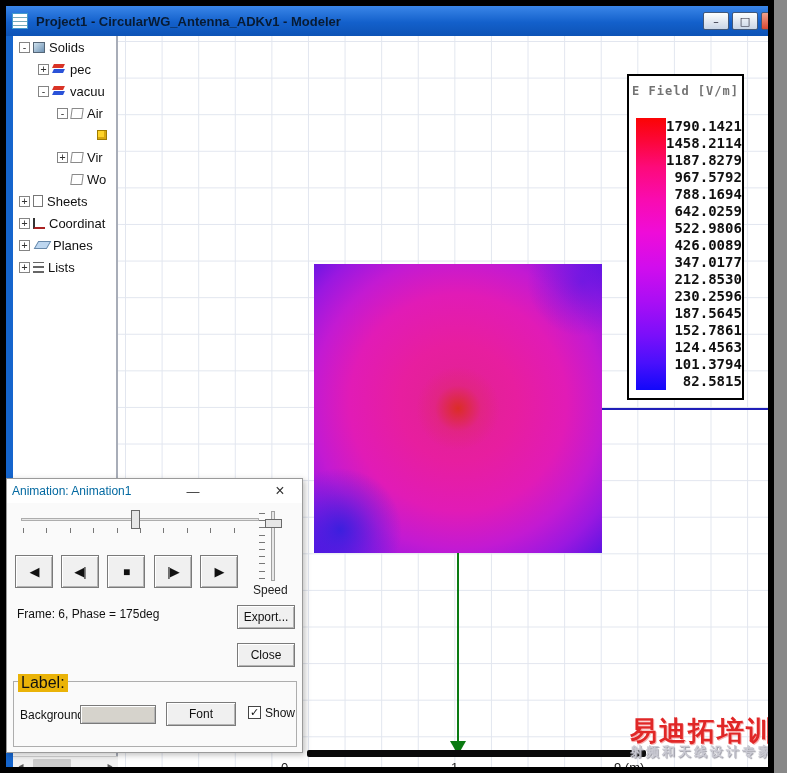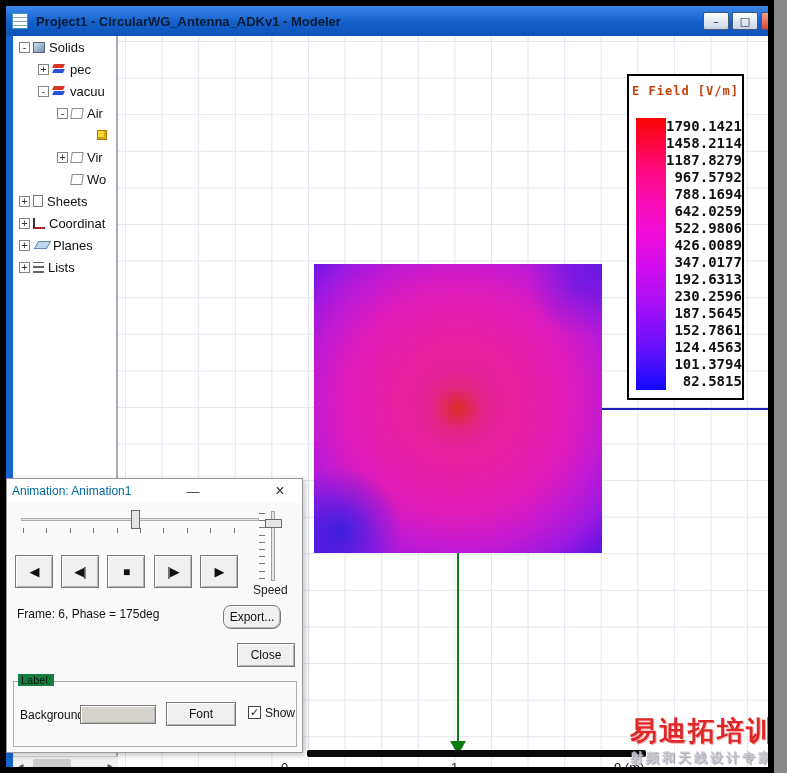--- a/index.html
+++ b/index.html
@@ -59,39 +59,39 @@
     box-shadow:4px 4px 0 #6e6e6e;display:flex;align-items:center;justify-content:center;
     font-size:15px;font-weight:bold;color:#2424cc;}
   .field-plot{position:absolute;left:196px;top:228px;width:288px;height:289px;
     background:
       radial-gradient(circle 42px at 50% 50%, rgba(219,46,27,0.90) 0%, rgba(224,40,110,0.45) 55%, rgba(224,40,140,0) 100%),
       radial-gradient(circle 62px at 9% 92%, rgba(43,32,222,0.85) 0%, rgba(60,30,225,0.35) 60%, rgba(60,30,225,0) 100%),
       radial-gradient(circle 55px at 93% 6%, rgba(72,24,228,0.50) 0%, rgba(72,24,228,0) 100%),
       radial-gradient(circle farthest-corner at 50% 48%, #e02390 0%, #e71e9f 28%, #e11bb6 52%, #c31ad2 70%, #9a18e0 85%, #6a15e2 97%, #5a17df 100%);}
   .legend{position:absolute;left:509px;top:38px;width:117px;height:326px;background:#fff;
     border:2px solid #000;font-family:"DejaVu Sans Mono",monospace;}
-  .legend-title{text-align:center;font-size:12px;font-weight:bold;color:#c2410c;letter-spacing:1px;margin-top:8px;}
+  .legend-title{text-align:center;font-size:12px;font-weight:bold;color:#737373;letter-spacing:1px;margin-top:8px;}
   .legend-body{position:absolute;left:7px;top:42px;right:5px;bottom:8px;display:flex;}
   .legend-bar{width:30px;height:272px;flex:none;
     background:linear-gradient(180deg,#fb0404 0%,#fc0636 8%,#fd0a7a 18%,#f90bb0 30%,#ef0cd8 42%,#d10ded 55%,#a80ef5 68%,#7a0ffa 80%,#4a10fc 90%,#1208fa 100%);}
   .legend-vals{flex:1;display:flex;flex-direction:column;}
   .legend-vals span{height:17px;font-size:14px;font-weight:bold;color:#111;text-align:right;line-height:17px;}
   .y-axis-line{position:absolute;left:484px;top:372px;width:168px;height:2px;background:#1f1fb8;}
   .y-axis-arrow{position:absolute;left:650px;top:366px;width:0;height:0;
     border-left:14px solid #1f1fb8;border-top:7px solid transparent;border-bottom:7px solid transparent;}
   .y-axis-label{position:absolute;left:667px;top:362px;font-size:15px;font-weight:bold;color:#00007a;}
   .z-axis-line{position:absolute;left:339px;top:517px;width:2px;height:190px;background:#0a7a12;}
   .z-axis-arrow{position:absolute;left:332px;top:705px;width:0;height:0;
     border-top:14px solid #0a7a12;border-left:8px solid transparent;border-right:8px solid transparent;}
   .scale-bar{position:absolute;left:189px;top:714px;width:339px;height:7px;background:#0a0a0a;border-radius:2px;}
   .ruler-tick{position:absolute;top:724px;font-size:13px;color:#222;}
   .ruler-0{left:163px;} .ruler-1{left:333px;} .ruler-2{left:496px;}
   .watermark{position:absolute;left:512px;top:682px;text-align:left;line-height:1;}
   .wm1{font-size:27px;font-weight:bold;color:#e02727;letter-spacing:2px;text-shadow:1px 1px 0 #f8b0b0;}
-  .wm2{margin-top:6px;font-size:13px;font-weight:bold;color:#c9c9d2;letter-spacing:3px;text-shadow:1px 1px 1px #9a9aa4;}
+  .wm2{font-size:13px;font-weight:bold;color:#c9c9d2;letter-spacing:3px;text-shadow:1px 1px 1px #9a9aa4;}
 
   
   .dialog{position:absolute;left:0;top:472px;width:297px;height:275px;background:#fafafa;
     border:1px solid #9a9a9a;box-shadow:2px 2px 6px rgba(0,0,0,0.25);z-index:10;}
   .dlg-titlebar{position:absolute;left:0;top:0;width:100%;height:24px;background:#ffffff;}
   .dlg-title{position:absolute;left:5px;top:5px;font-size:12px;color:#0369a1;}
   .dlg-min{position:absolute;left:170px;top:0;width:32px;height:24px;border:none;background:transparent;
     font-size:13px;color:#333;padding:0;}
   .dlg-close{position:absolute;left:256px;top:0;width:34px;height:24px;border:none;background:transparent;
     font-size:16px;color:#333;padding:0;}
@@ -103,24 +103,24 @@
     box-shadow:inset 1px 1px 0 #fff, inset -1px -1px 0 #b4b4b4;
     font-family:"Liberation Sans",sans-serif;font-size:12px;color:#111;padding:0;}
   .tbtn{position:absolute;top:76px;width:38px;height:33px;font-size:13px;letter-spacing:-1px;}
   .tb0{left:8px;} .tb1{left:54px;} .tb2{left:100px;font-size:12px;} .tb3{left:147px;} .tb4{left:193px;}
   .speed-ticks{position:absolute;left:252px;top:34px;width:6px;height:66px;
     background:repeating-linear-gradient(to bottom,#777 0 1px,transparent 1px 7.2px);}
   .speed-track{position:absolute;left:264px;top:32px;width:4px;height:70px;background:#e7e7e7;border:1px solid #a0a0a0;}
   .speed-thumb{position:absolute;left:258px;top:40px;width:17px;height:9px;background:#e6e6e6;border:1px solid #6a6a6a;}
   .speed-label{position:absolute;left:246px;top:104px;font-size:12px;color:#222;}
   .frame-text{position:absolute;left:10px;top:128px;font-size:12px;color:#111;}
-  .export-btn{position:absolute;left:216px;top:126px;width:58px;height:24px;border-radius:8px;}
+  .export-btn{position:absolute;left:230px;top:126px;width:58px;height:24px;}
   .close2-btn{position:absolute;left:230px;top:164px;width:58px;height:24px;}
   .label-group{position:absolute;left:6px;top:202px;width:284px;height:66px;border:1px solid #adadad;}
-  .label-legend{position:absolute;left:4px;top:-8px;background:#15803d;padding:0 3px;font-size:11px;color:#111;}
+  .label-legend{position:absolute;left:4px;top:-8px;background:#eab308;padding:0 3px;font-size:16px;color:#111;}
   .bg-label{position:absolute;left:6px;top:26px;font-size:12px;color:#111;}
   .bg-swatch{position:absolute;left:66px;top:23px;width:76px;height:19px;background:#d6d3cc;}
   .font-btn{position:absolute;left:152px;top:20px;width:70px;height:24px;}
   .checkbox{position:absolute;left:234px;top:24px;width:13px;height:13px;background:#fff;border:1px solid #444;
     font-size:11px;line-height:11px;text-align:center;color:#111;}
   .show-label{position:absolute;left:251px;top:24px;font-size:12px;color:#111;}
 </style>
 </head>
 <body>
 
@@ -213,21 +213,21 @@
         <div class="legend-vals">
           <span>1790.1421</span>
           <span>1458.2114</span>
           <span>1187.8279</span>
           <span>967.5792</span>
           <span>788.1694</span>
           <span>642.0259</span>
           <span>522.9806</span>
           <span>426.0089</span>
           <span>347.0177</span>
-          <span>192.6313</span>
+          <span>212.8530</span>
           <span>230.2596</span>
           <span>187.5645</span>
           <span>152.7861</span>
           <span>124.4563</span>
           <span>101.3794</span>
           <span>82.5815</span>
         </div>
       </div>
     </div>
 

